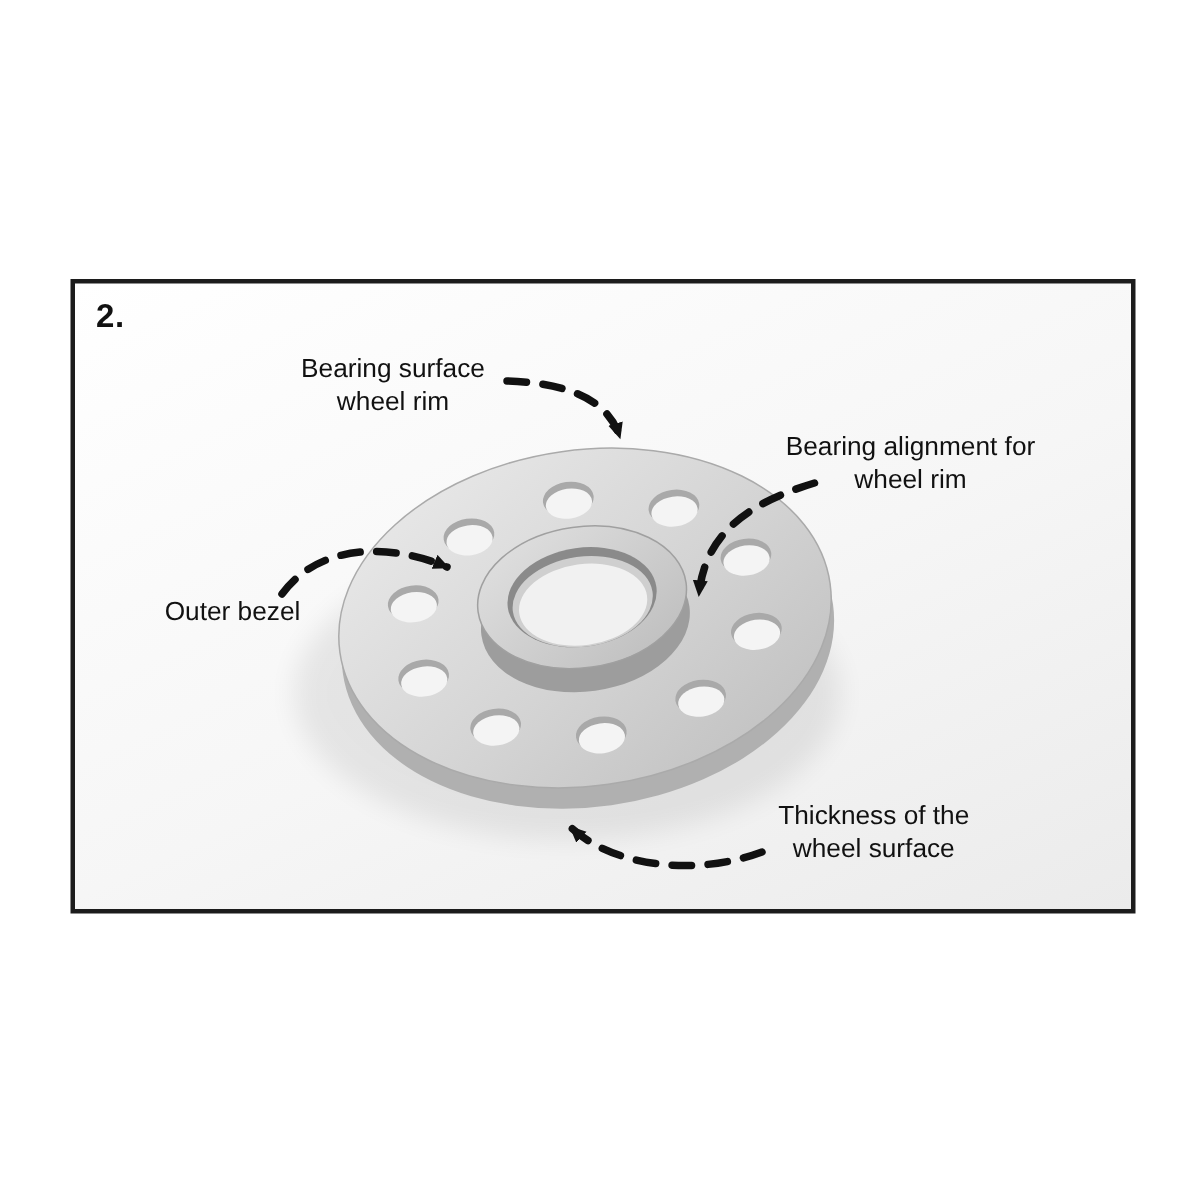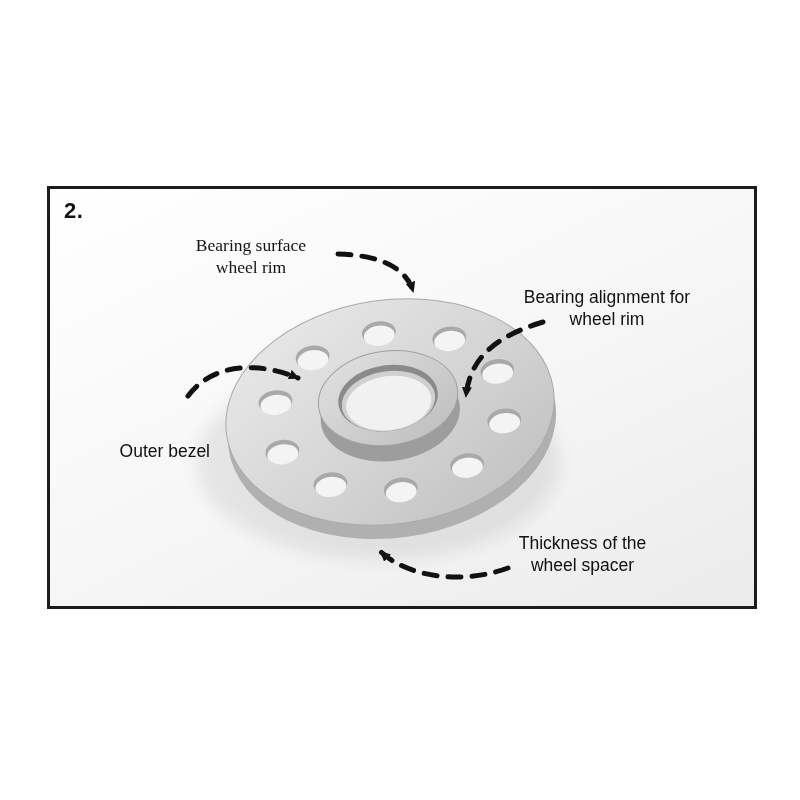--- a/index.html
+++ b/index.html
@@ -42,23 +42,23 @@
     letter-spacing: 0.5px;
   }
   .label {
     position: absolute;
     color: #111111;
     font-size: 17.5px;
     line-height: 22px;
     text-align: center;
   }
   .label span { display: block; }
-  .label-bearing   { left: 176px; top: 234px; width: 150px; font-family: Liberation Serif, serif; }
+  .label-bearing   { left: 187px; top: 234px; width: 150px; }
   .label-center    { left: 512px; top: 286px; width: 190px; }
-  .label-bezel     { left: 100px; top: 396px; width: 110px; text-align: right; margin-top: 44px; }
+  .label-bezel     { left: 100px; top: 396px; width: 110px; text-align: center; }
   .label-thickness { left: 505px; top: 532px; width: 155px; }
 </style>
 </head>
 <body>
 
 <div class="page">
 
   <div class="frame"></div>
 
   <svg class="drawing" viewBox="0 0 800 800">
@@ -159,16 +159,16 @@
     <span>Bearing alignment for</span>
     <span>wheel rim</span>
   </div>
 
   <div class="label label-bezel">
     <span>Outer bezel</span>
   </div>
 
   <div class="label label-thickness">
     <span>Thickness of the</span>
-    <span>wheel spacer</span>
+    <span>wheel surface</span>
   </div>
 
 </div>
 
 </body></html>

